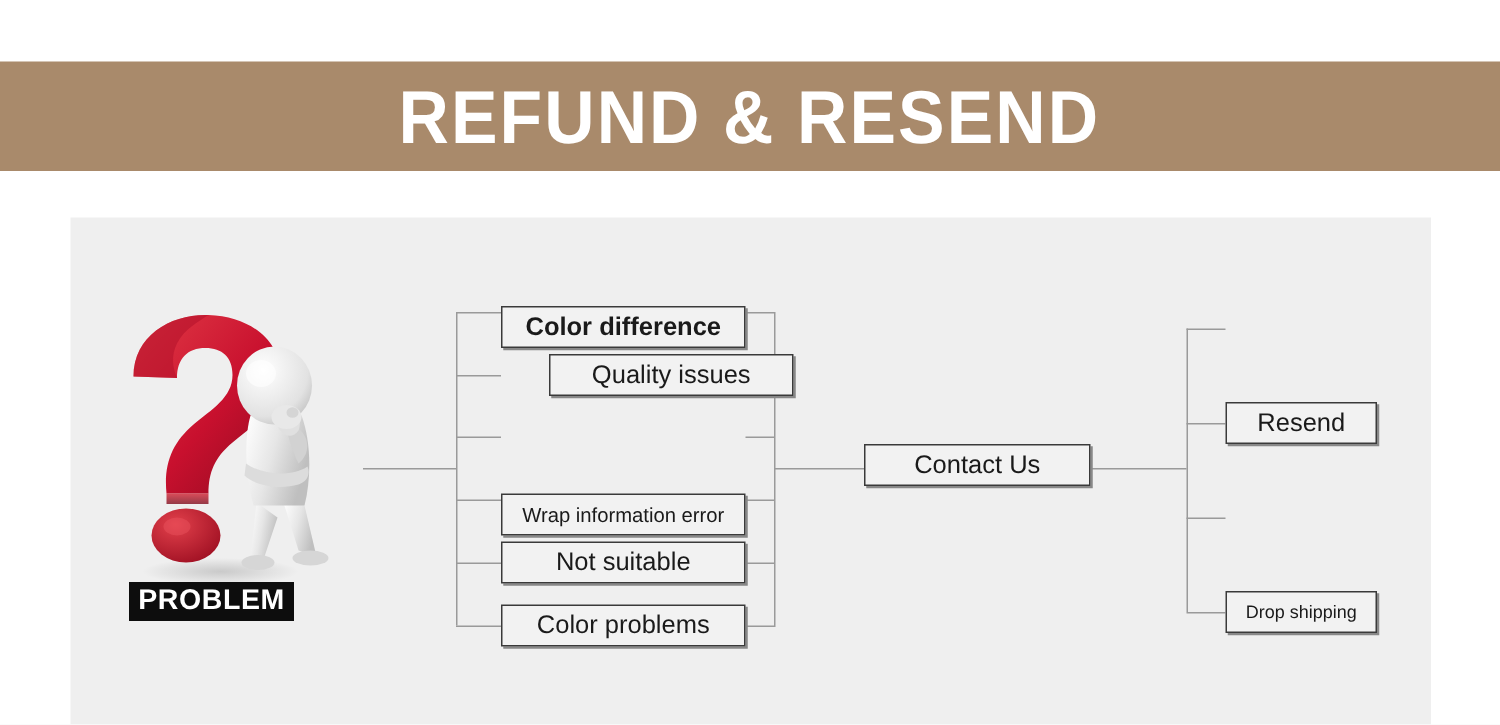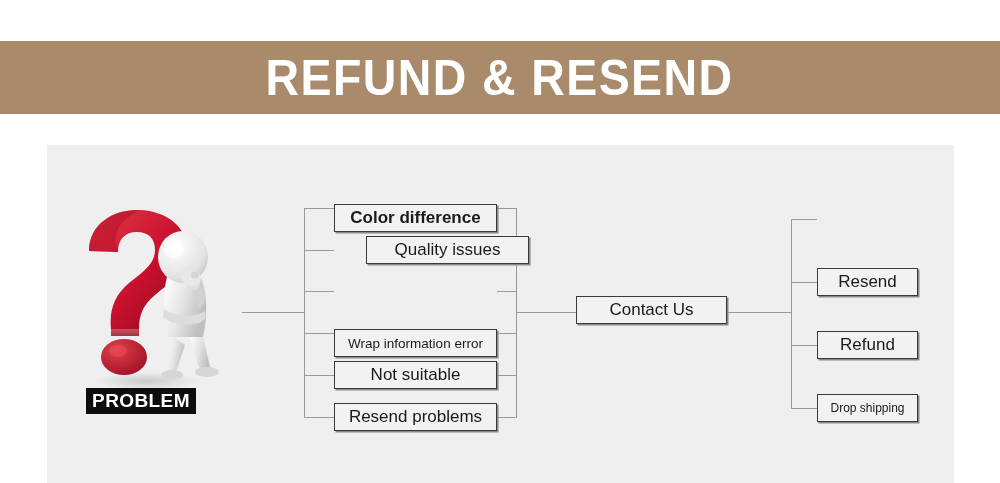--- a/index.html
+++ b/index.html
@@ -215,21 +215,20 @@
   <div class="line v" style="left:744px; top:74px; height:189px;"></div>
   <div class="line h" style="left:744px; top:74px;  width:26px;"></div>
   <div class="line h" style="left:744px; top:137px; width:26px;"></div>
   <div class="line h" style="left:744px; top:200px; width:26px;"></div>
   <div class="line h" style="left:744px; top:263px; width:26px;"></div>
 
   <div class="flow-box left-item" style="top:59px;font-weight:bold;">Color difference</div>
   <div class="flow-box left-item" style="top:91px;margin-left:32px;">Quality issues</div>
   <div class="flow-box left-item small" style="top:174px;margin-top:10px;">Wrap information error</div>
   <div class="flow-box left-item" style="top:216px;">Not suitable</div>
-  <div class="flow-box left-item" style="top:258px;">Resend problems</div>
+  <div class="flow-box left-item" style="top:258px;">Color problems</div>
 
   <div class="flow-box center-item" style="top:151px;">Contact Us</div>
 
   <div class="flow-box right-item" style="top:123px;">Resend</div>
-  <div class="flow-box right-item" style="top:186px;">Refund</div>
   <div class="flow-box right-item small" style="top:249px;">Drop shipping</div>
 
 </div>
 
 </body></html>

